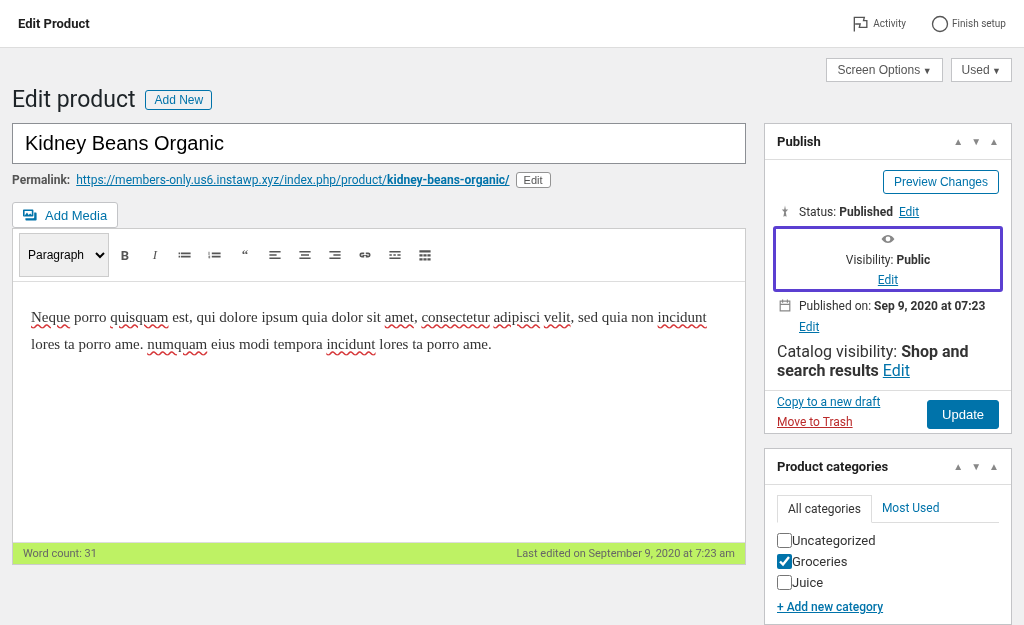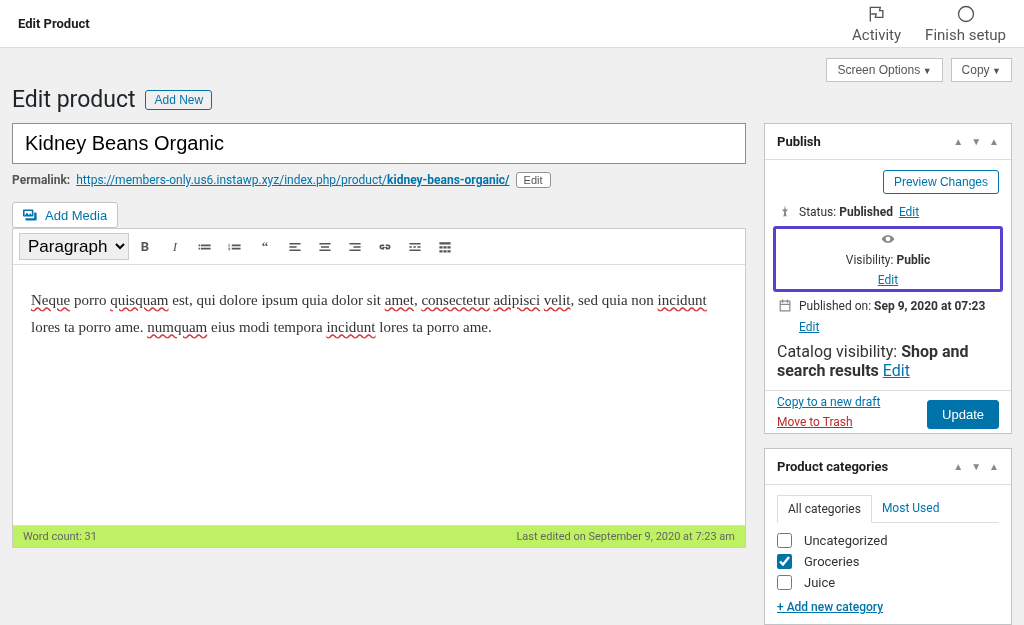--- a/index.html
+++ b/index.html
@@ -3,21 +3,21 @@
 <meta charset="utf-8">
 <style>
 * { box-sizing: border-box; margin: 0; padding: 0; }
 body { font-family: -apple-system, BlinkMacSystemFont, "Segoe UI", Roboto, Arial, sans-serif; font-size: 13px; color: #1e1e1e; background: #f0f0f1; width: 1024px; height: 625px; overflow: hidden; }
 a { color: #0073aa; text-decoration: underline; cursor: pointer; }
 
 
 .topbar { height: 48px; background: #fff; border-bottom: 1px solid #ddd; display: flex; align-items: center; justify-content: space-between; padding: 0 18px; }
 .topbar-title { font-weight: 700; font-size: 13px; }
 .topbar-right { display: flex; gap: 24px; }
-.topbar-item { display: flex; flex-direction: column; align-items: center; gap: 2px; cursor: pointer; font-size: 15px; color: #555; }
+.topbar-item { display: flex; align-items: center; gap: 2px; cursor: pointer; font-size: 10px; color: #555; }
 .topbar-item svg { stroke: #555; fill: none; }
 
 
 .wrap { padding: 10px 12px; }
 .toolbar-row { display: flex; justify-content: flex-end; gap: 8px; margin-bottom: 4px; }
 .wp-header { display: flex; align-items: center; gap: 10px; margin: 4px 0 10px; }
 .wp-h1 { font-size: 23px; font-weight: 400; color: #1d2327; }
 .btn-outline { border: 1px solid #0073aa; color: #0073aa; background: transparent; padding: 2px 8px; border-radius: 3px; font-size: 12px; cursor: pointer; font-weight: 500; }
 .btn-sm-outline { border: 1px solid #949494; background: #fff; color: #555; padding: 1px 7px; border-radius: 3px; font-size: 11px; cursor: pointer; }
 .drop-btn { border: 1px solid #c3c4c7; background: #fff; color: #555; padding: 4px 10px; font-size: 12px; cursor: pointer; }
@@ -37,21 +37,21 @@
 
 .editor-top { display: flex; justify-content: space-between; align-items: center; }
 .add-media { border: 1px solid #c3c4c7; background: #fff; color: #0073aa; padding: 4px 10px; font-size: 13px; border-radius: 3px; cursor: pointer; display: inline-flex; align-items: center; gap: 6px; }
 .add-media svg { fill: #0073aa; }
 .ed-tabs { display: flex; }
 .ed-tab { border: 1px solid #ccc; border-bottom: none; padding: 6px 14px; font-size: 12px; background: #f0f0f1; cursor: pointer; }
 .ed-tab.active { background: #f5f5f5; border-color: #ccc; }
 .ed-tab:not(.active) { border-color: transparent; color: #555; }
 .editor-box { border: 1px solid #ccc; background: #fff; }
 .ed-toolbar { display: flex; align-items: center; gap: 2px; padding: 4px 6px; border-bottom: 1px solid #ddd; background: #fff; }
-.ed-select { height: 27px; border: 1px solid #ccc; font-size: 17px; padding: 0 4px; min-width: 90px; }
+.ed-select { height: 44px; border: 1px solid #ccc; font-size: 12px; padding: 0 4px; min-width: 90px; }
 .ed-btn { width: 28px; height: 26px; display: inline-flex; align-items: center; justify-content: center; cursor: pointer; border-radius: 2px; color: #555; }
 .ed-btn svg { fill: #555; }
 .ed-content { padding: 22px 18px; min-height: 260px; font-family: Georgia, serif; font-size: 15px; color: #333; line-height: 1.8; }
 .ed-content .sq { text-decoration: underline; text-decoration-style: wavy; text-decoration-color: #d63638; }
 .ed-status { display: flex; justify-content: space-between; border-top: 1px solid #ddd; padding: 4px 10px; font-size: 11px; color: #666; background: #bef264; }
 
 
 .postbox { background: #fff; border: 1px solid #c3c4c7; }
 .pb-header { display: flex; justify-content: space-between; align-items: center; padding: 10px 12px; border-bottom: 1px solid #ddd; }
 .pb-title { font-size: 13px; font-weight: 700; }
@@ -71,21 +71,21 @@
 .trash { color: #bb2a2a; text-decoration: underline; cursor: pointer; }
 .btn-primary { background: #0073aa; color: #fff; border: 1px solid #0073aa; padding: 6px 14px; border-radius: 3px; font-size: 13px; cursor: pointer; }
 .btn-ghost-blue { border: 1px solid #0073aa; color: #0073aa; background: #fff; padding: 4px 10px; border-radius: 3px; font-size: 12px; cursor: pointer; }
 
 
 .cat-tabs { display: flex; border-bottom: 1px solid #ddd; margin-bottom: 10px; }
 .cat-tab { padding: 6px 10px; font-size: 12px; cursor: pointer; }
 .cat-tab.active { border: 1px solid #ddd; border-bottom-color: #fff; margin-bottom: -1px; background: #fff; }
 .cat-tab:not(.active) { color: #0073aa; }
 .cat-list { display: flex; flex-direction: column; gap: 6px; margin: 0 0 10px; }
-.cat-item { display: flex; align-items: center; gap: 12px; font-size: 13px; }
+.cat-item { display: flex; align-items: center; gap: 0; font-size: 13px; }
 .cat-item input { width: 15px; height: 15px; accent-color: #0073aa; }
 .add-cat { color: #0073aa; text-decoration: underline; cursor: pointer; font-size: 12px; font-weight: 500; }
 </style>
 </head>
 <body>
 
 <div class="topbar">
   <div class="topbar-title">Edit Product</div>
   <div class="topbar-right">
     <div class="topbar-item">
@@ -99,21 +99,21 @@
           <circle cx="12" cy="12" r="9"></circle>
         </svg>
       <span>Finish setup</span>
     </div>
   </div>
 </div>
 
 <div class="wrap">
   <div class="toolbar-row">
     <button class="drop-btn">Screen Options</button>
-    <button class="drop-btn">Copy</button>
+    <button class="drop-btn">Used</button>
   </div>
 
   <div class="wp-header">
     <h1 class="wp-h1">Edit product</h1>
     <button class="btn-outline">Add New</button>
   </div>
 
   <div class="cols">
 
     <div class="main-col">

